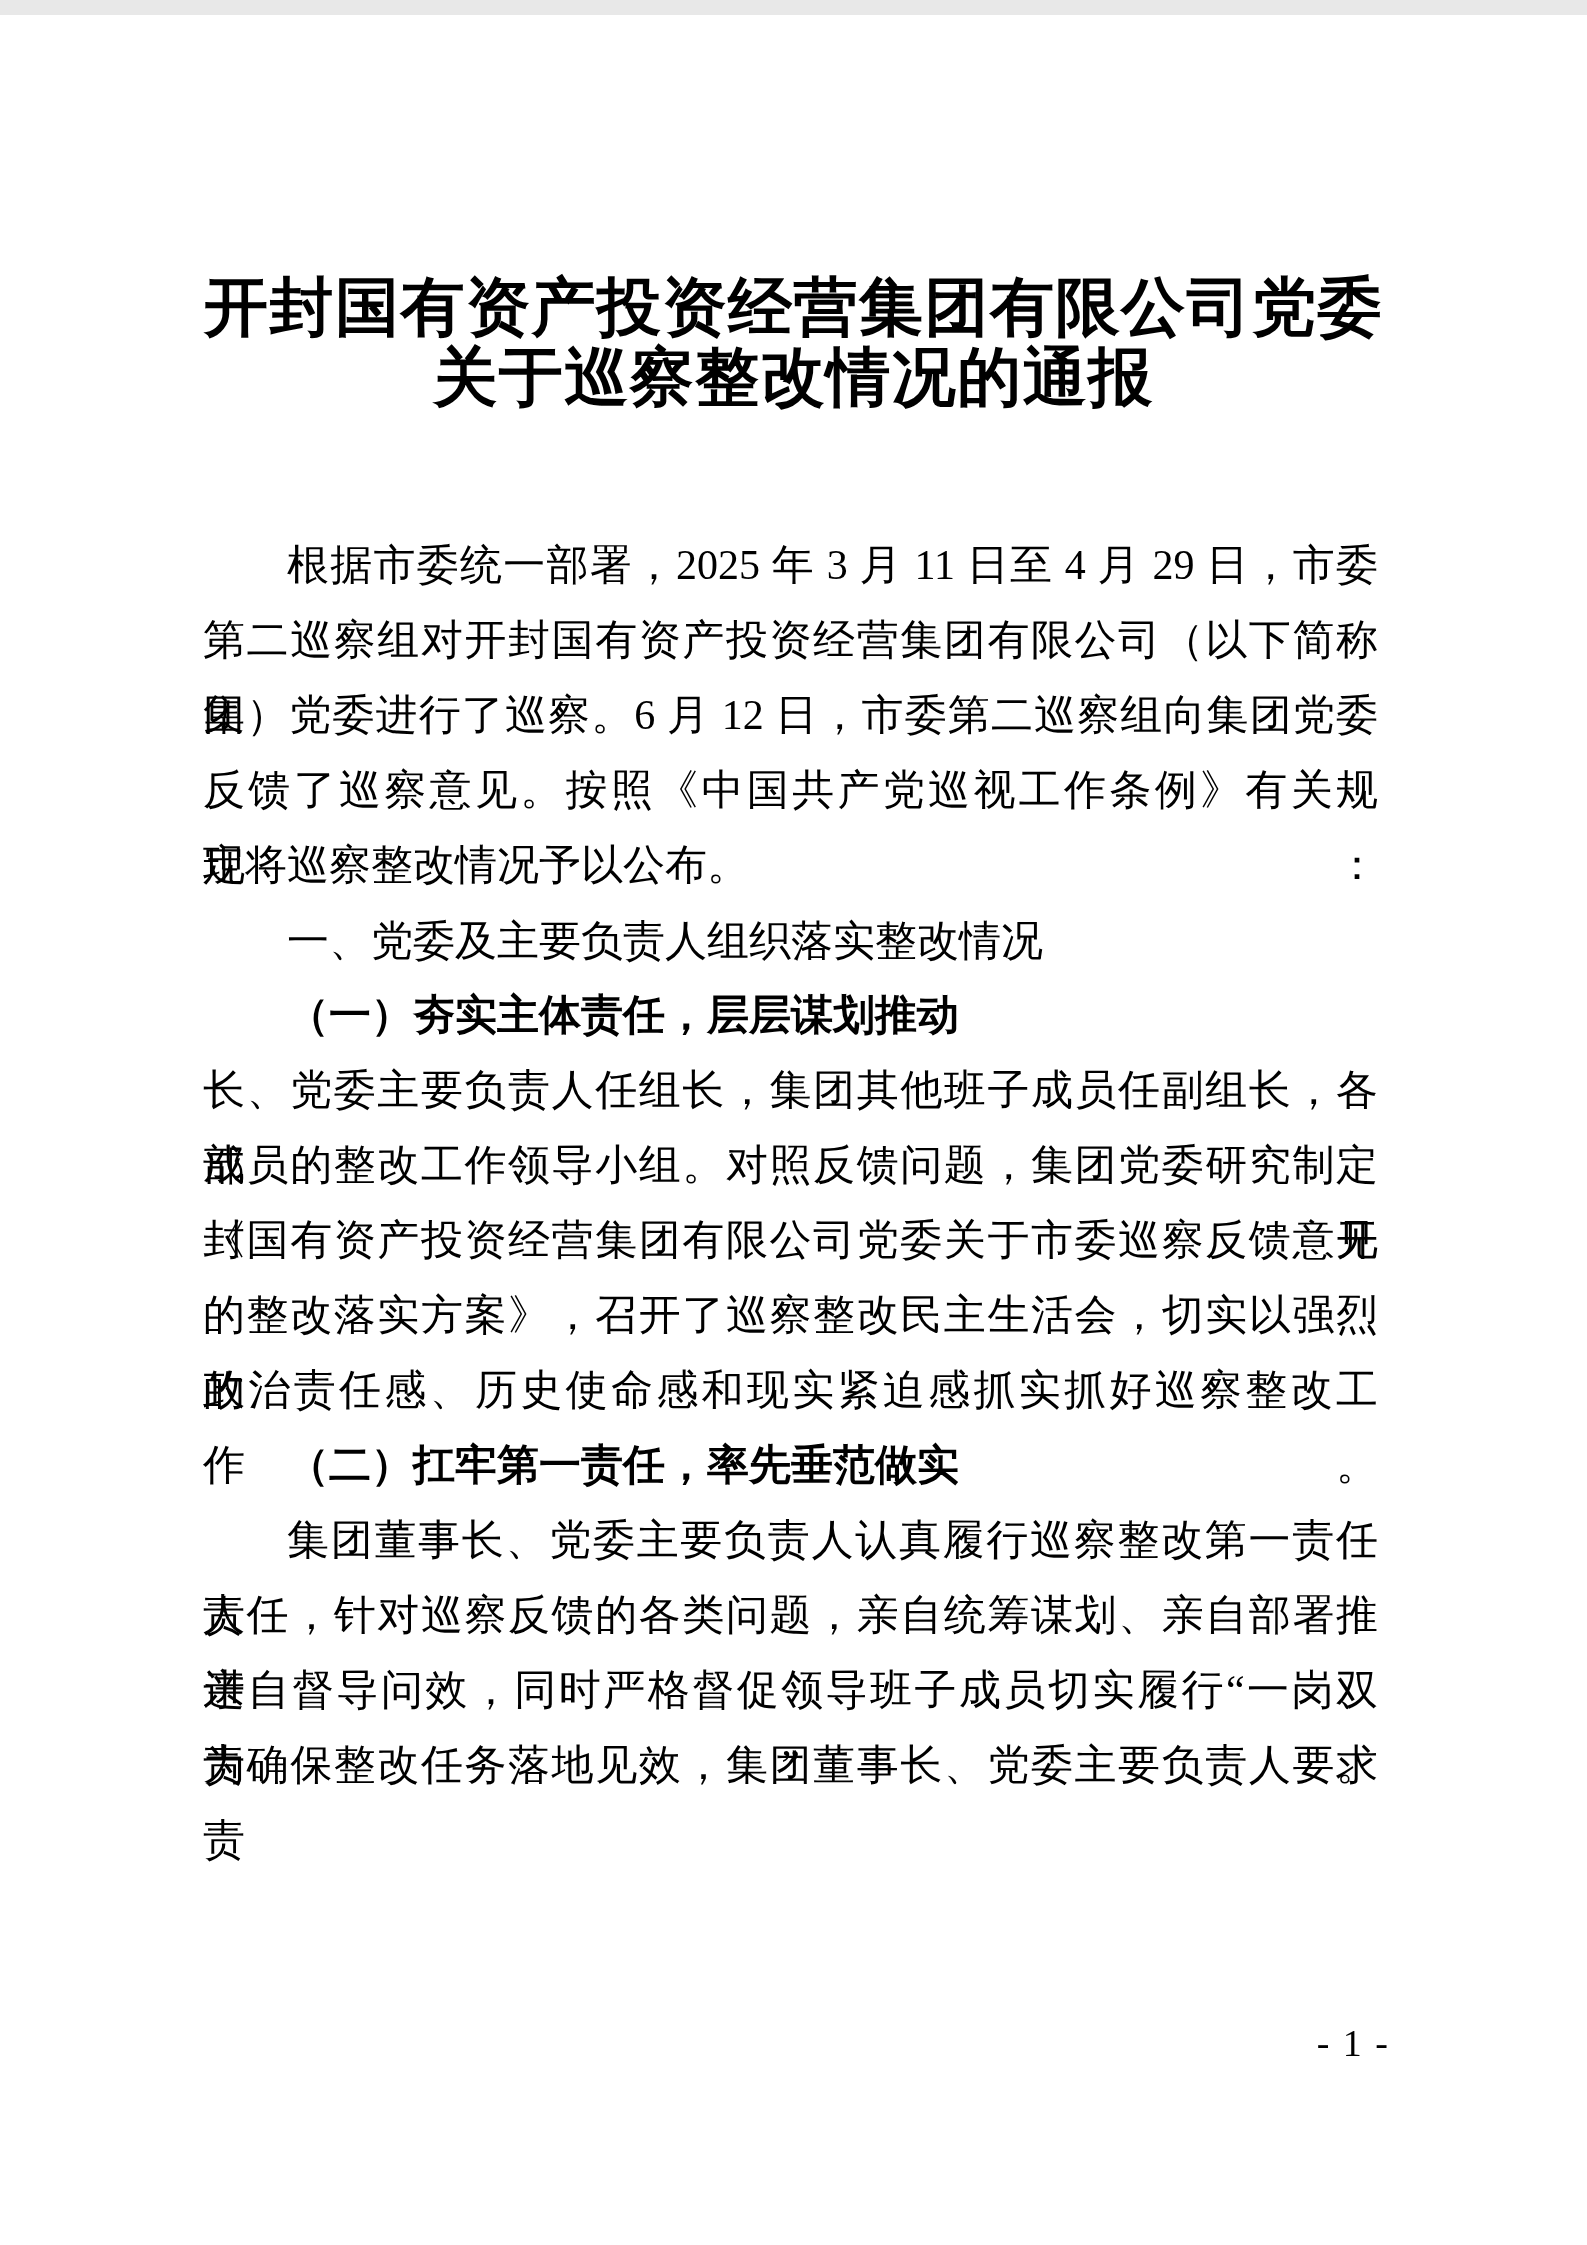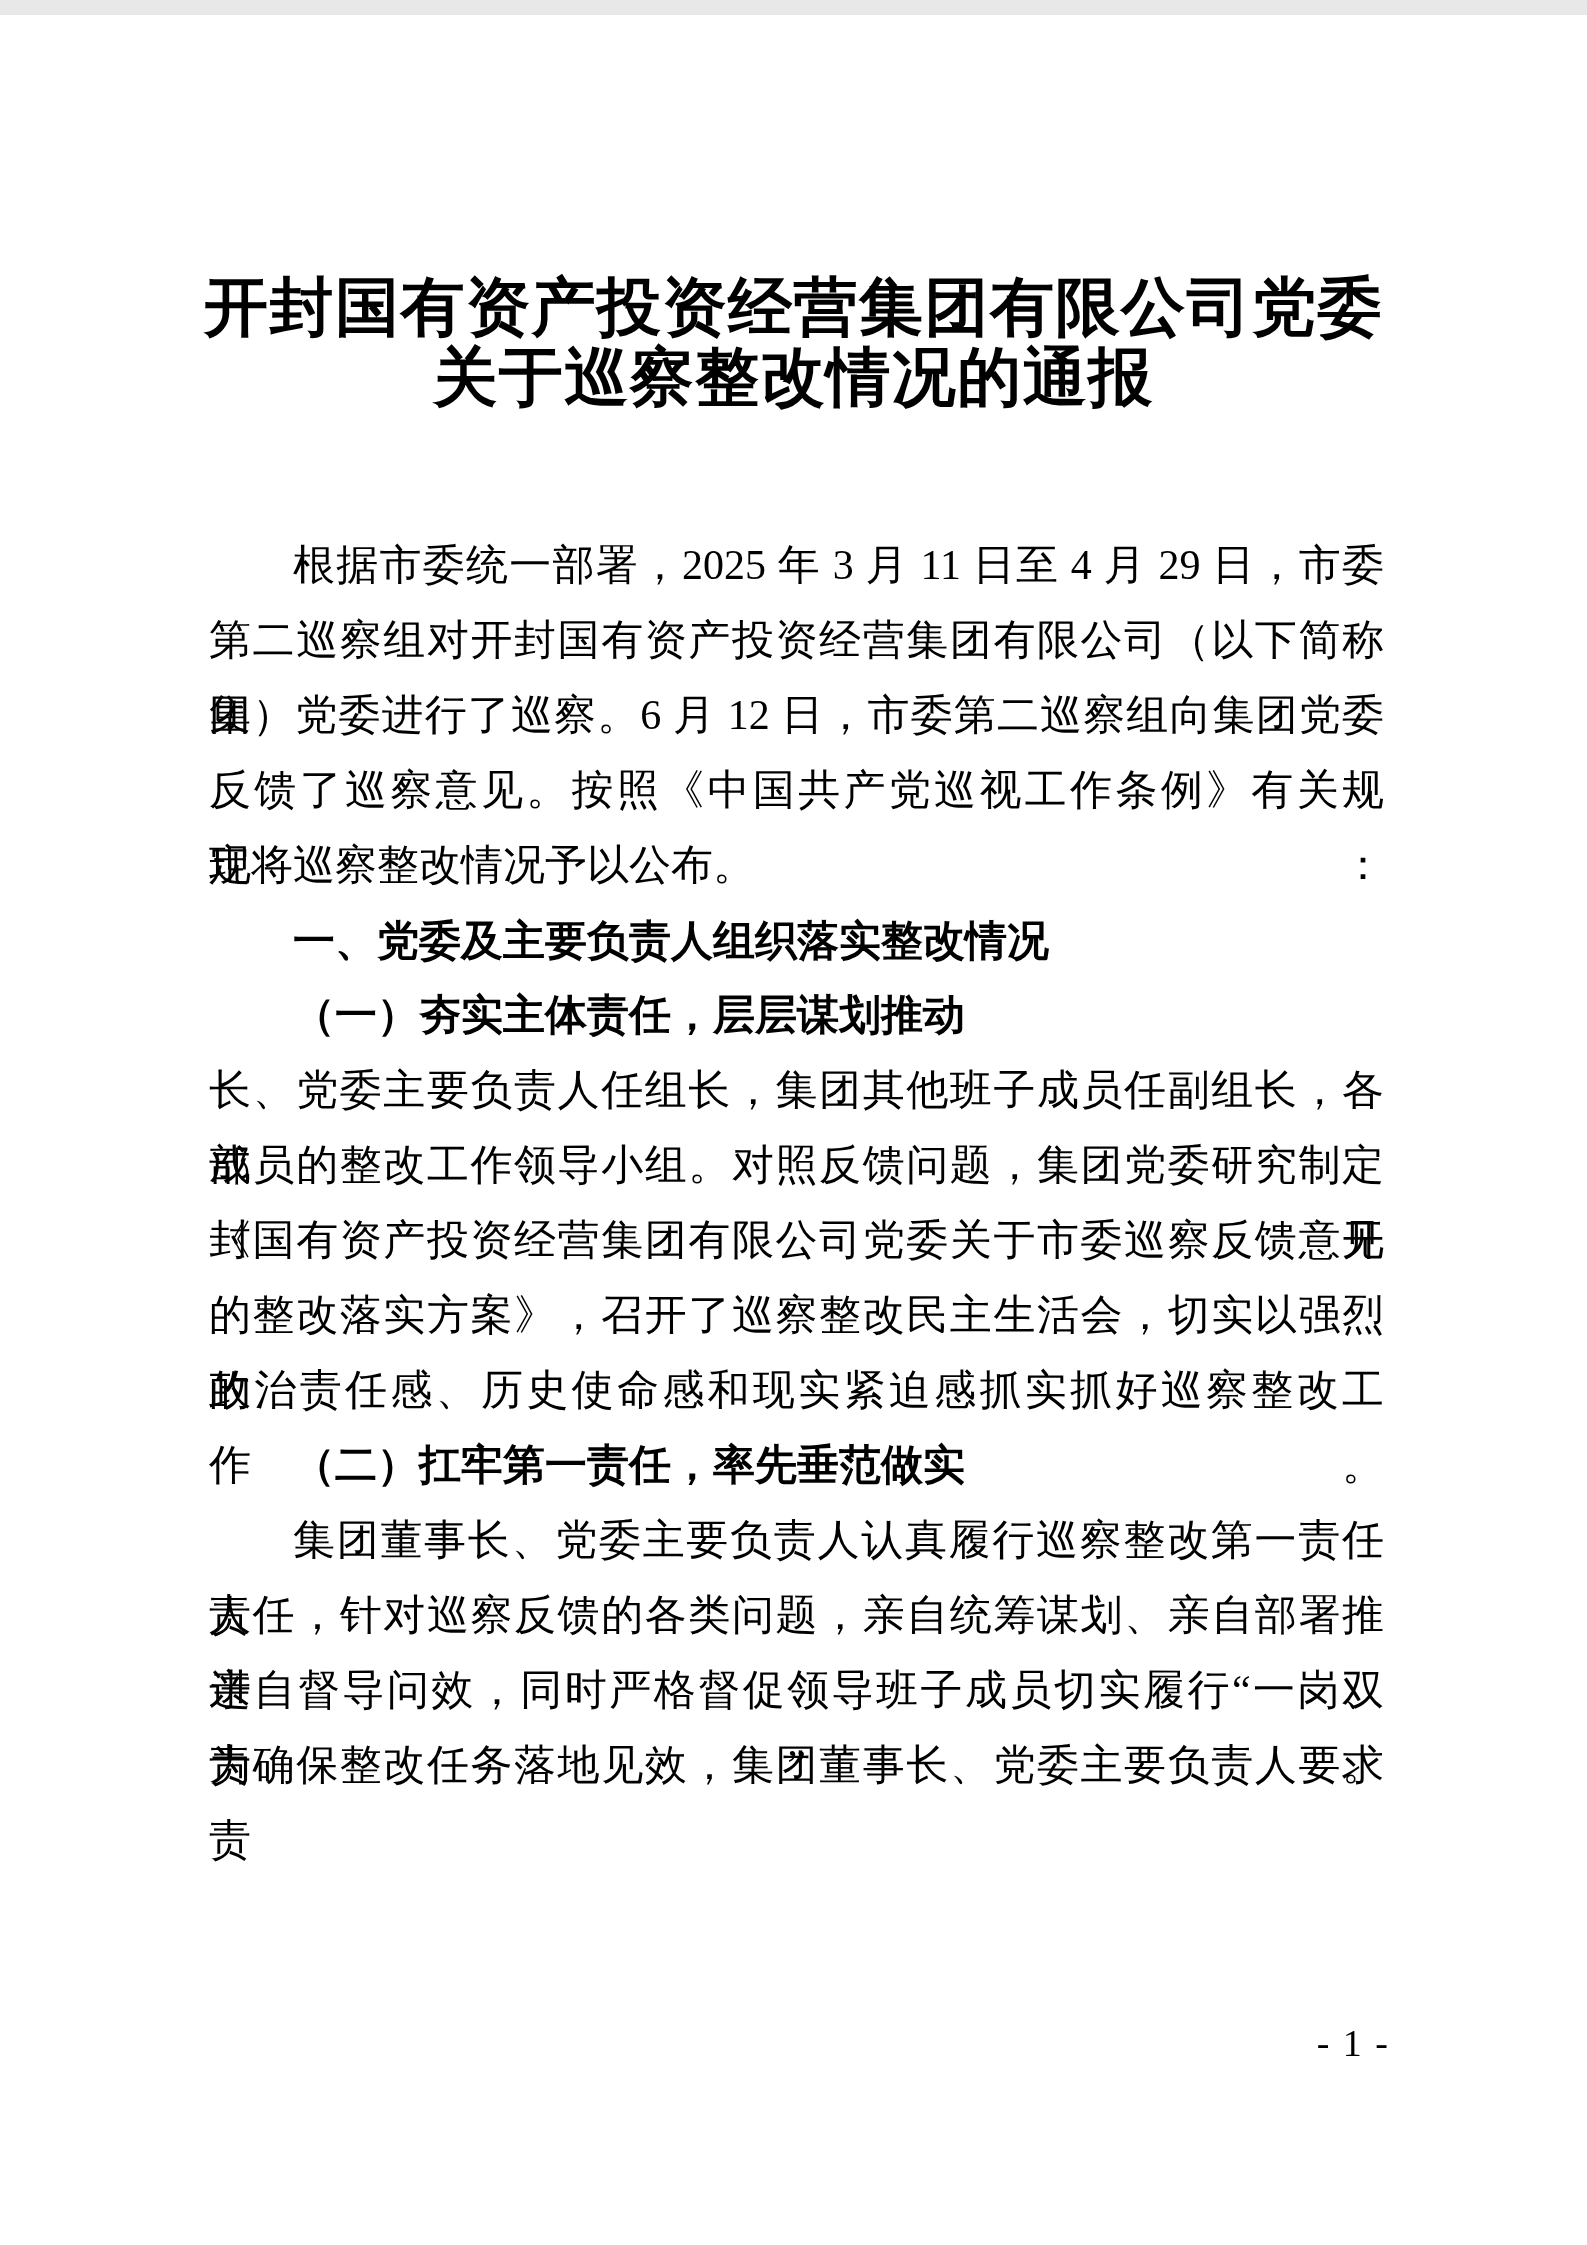--- a/index.html
+++ b/index.html
@@ -30,42 +30,42 @@
     line-height: 70px;
     letter-spacing: 1.5px;
     color: #000000;
   }
   .title .title-line {
     display: block;
   }
   .content {
     position: absolute;
     top: 513px;
-    left: 209px;
+    left: 203px;
     width: 1175px;
   }
   .line {
     height: 75px;
     line-height: 75px;
     font-size: 42px;
     font-family: "Liberation Serif", "DejaVu Serif", serif;
     color: #000000;
     white-space: nowrap;
   }
   .line.justify {
     white-space: normal;
     text-align: justify;
     text-align-last: justify;
   }
   .line.indent {
     text-indent: 84px;
   }
   .line.h1 {
     font-family: "Liberation Sans", "DejaVu Sans", sans-serif;
-    font-weight: 700;
+    font-weight: 400;
   }
   .line.h2 {
     font-family: "Liberation Serif", "DejaVu Serif", serif;
     font-weight: 600;
   }
   .page-number {
     position: absolute;
     top: 2006px;
     right: 197px;
     font-size: 38px;

